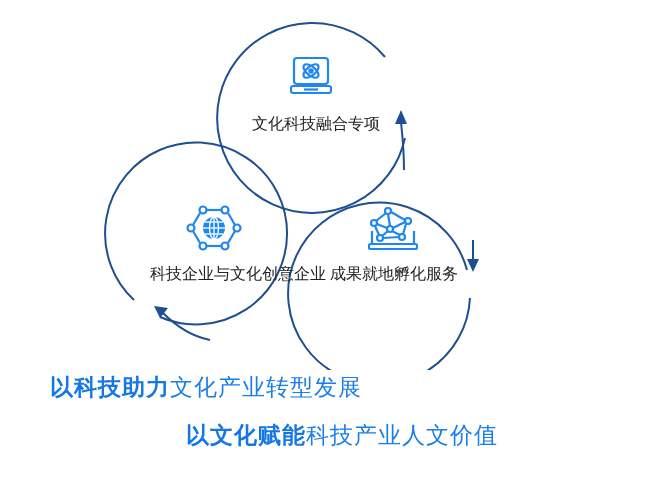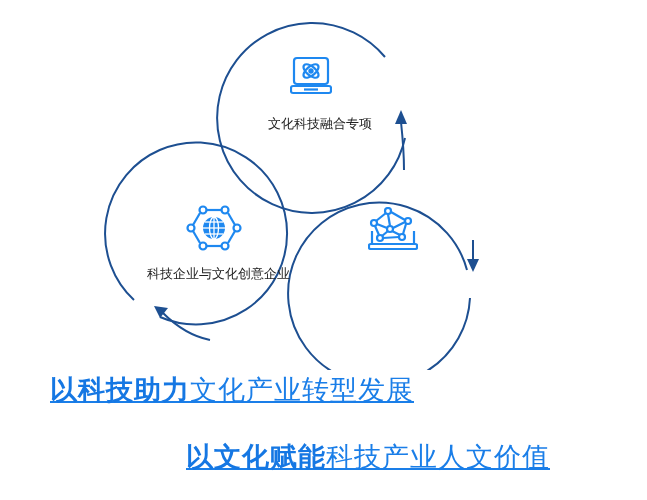--- a/index.html
+++ b/index.html
@@ -1,21 +1,21 @@
 <!DOCTYPE html>
 <html><head>
 <meta charset="utf-8">
 <style>
   html, body { margin:0; padding:0; background:#ffffff; }
   body { width:647px; height:500px; position:relative; overflow:hidden;
          font-family:"DejaVu Sans", "Liberation Sans", sans-serif; }
   #diagram { position:absolute; left:0; top:0; width:647px; height:370px; }
-  .label { position:absolute; text-align:right; color:#222222; font-size:13px; line-height:19px; white-space:nowrap; }
+  .label { position:absolute; text-align:left; color:#222222; font-size:16px; line-height:19px; white-space:nowrap; }
   .icon { position:absolute; }
-  .slogan { position:absolute; font-size:27px; font-weight:normal; color:#1a7ee8; white-space:nowrap; letter-spacing:1px;text-decoration:underline; }
+  .slogan { position:absolute; font-size:23px; font-weight:normal; color:#1a7ee8; white-space:nowrap; letter-spacing:1px; }
   .slogan b { font-weight:bold; color:#1577e3; }
 </style>
 </head>
 <body>
 
 <svg id="diagram" viewBox="0 0 647 370" xmlns="http://www.w3.org/2000/svg">
   <g fill="none" stroke="#1d4f91" stroke-width="2">
 
     <path d="M 385 57 A 95 95 0 1 0 405 138"></path>
 
@@ -89,26 +89,27 @@
     <line x1="4" y1="24" x2="4" y2="36"></line>
     <line x1="46" y1="24" x2="46" y2="36"></line>
     <rect x="1" y="37" width="48" height="5" rx="1.5"></rect>
   </g>
 </svg>
 
 <div class="label" style="left:252px;top:114px;width:120px;">
   <div>文化科技融合专项</div>
 </div>
 
-<div class="label" style="left:140px;top:264px;width:150px;">
+<div class="label" style="left:150px;top:264px;width:150px;">
   <div>科技企业与文化创意企业</div>
 </div>
 
 <div class="label" style="left:330px;top:264px;width:120px;">
+  <div>成果就地孵化服务</div>
 </div>
 
 <div class="slogan" style="left:50px;top:372px;">
   <b>以科技助力</b><span>文化产业转型发展</span>
 </div>
 
-<div class="slogan" style="left:186px;top:439px;">
+<div class="slogan" style="left:186px;top:420px;">
   <b>以文化赋能</b><span>科技产业人文价值</span>
 </div>
 
 </body></html>

